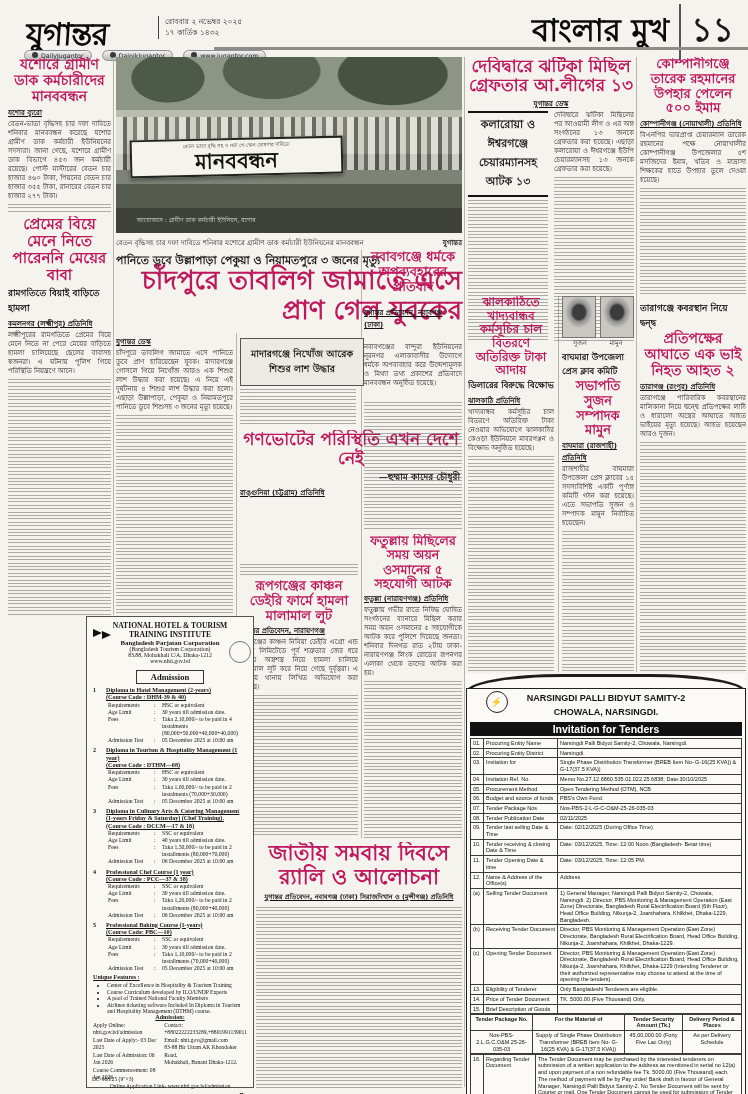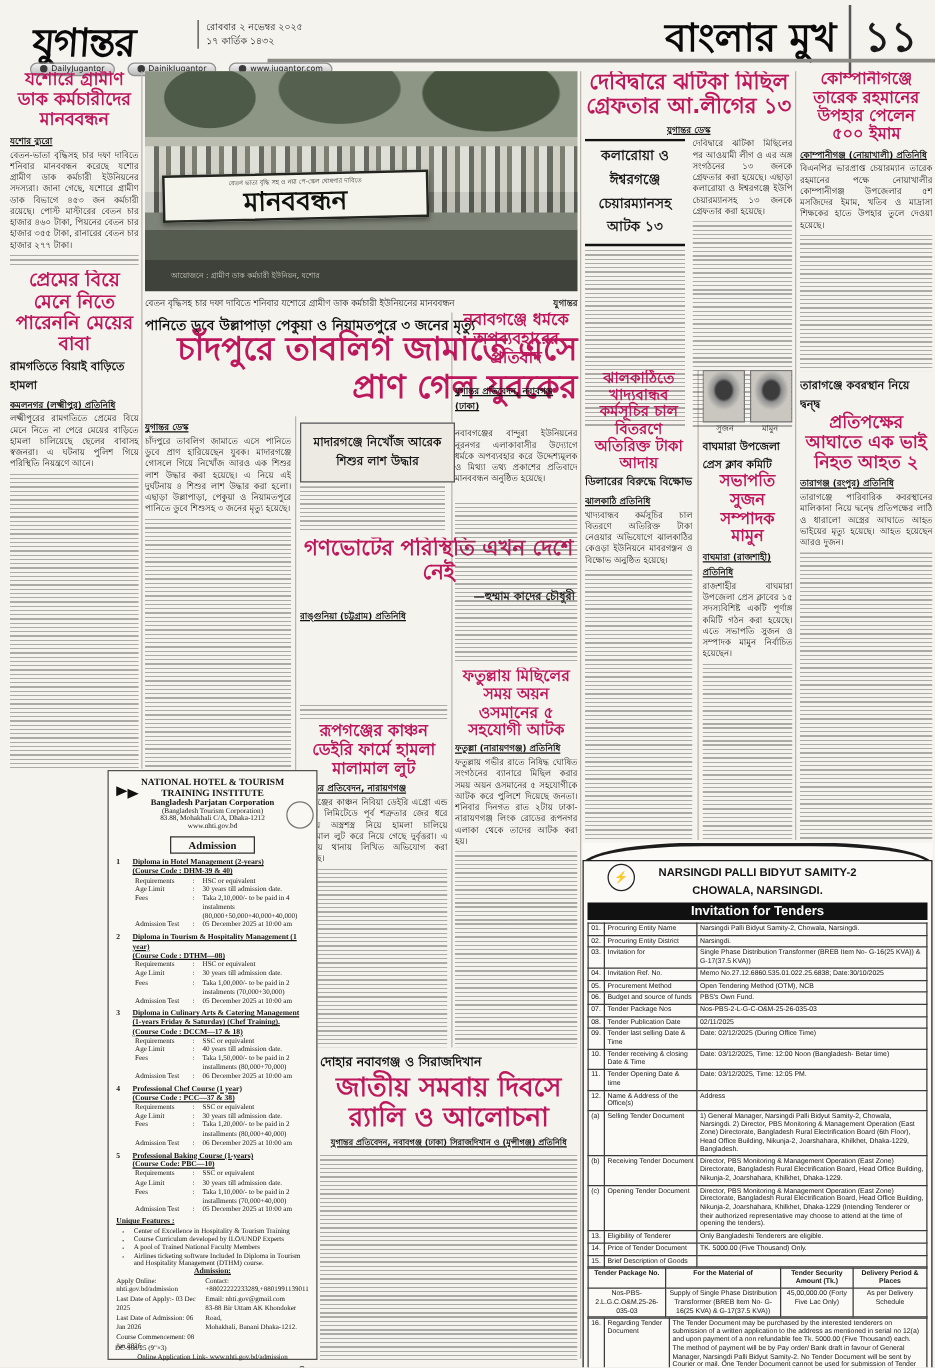--- a/index.html
+++ b/index.html
@@ -238,21 +238,20 @@
 
   <div class="abs art" style="left:640px;top:301px;width:106px;height:371px;">
     <div class="kick" style="font-size:9px;">তারাগঞ্জে কবরস্থান নিয়ে দ্বন্দ্ব</div>
     <div class="hl" style="font-size:14px;">প্রতিপক্ষের আঘাতে এক ভাই নিহত আহত ২</div>
     <div class="by">তারাগঞ্জ (রংপুর) প্রতিনিধি</div>
     <div class="bd">তারাগঞ্জে পারিবারিক কবরস্থানের মালিকানা নিয়ে দ্বন্দ্বে প্রতিপক্ষের লাঠি ও ধারালো অস্ত্রের আঘাতে আহত ভাইয়ের মৃত্যু হয়েছে। আহত হয়েছেন আরও দুজন।</div>
     <div class="fill"></div>
   </div>
 
   <div class="abs art" style="left:256px;top:842px;width:206px;height:248px;">
-    <div class="kick" style="font-size:10px;">দোহার নবাবগঞ্জ ও সিরাজদিখান</div>
     <div class="hl" style="font-size:21px;">জাতীয় সমবায় দিবসে র‍্যালি ও আলোচনা</div>
     <div class="by byc" style="text-align:center;font-size:6.5px;">যুগান্তর প্রতিবেদন, নবাবগঞ্জ (ঢাকা) সিরাজদিখান ও (মুন্সীগঞ্জ) প্রতিনিধি</div>
     <div class="fill"></div>
   </div>
 
   <div class="abs nhti" style="left:86px;top:616px;width:154px;height:462px;">
     <svg class="abs" style="left:3px;top:8px;" width="26" height="26" viewBox="0 0 26 26">
       <path d="M3 22 L3 4 L12 8 L3 12 Z" fill="#111"></path>
         <path d="M12 24 L12 6 L21 10 L12 14 Z" fill="#111"></path>
     </svg>

